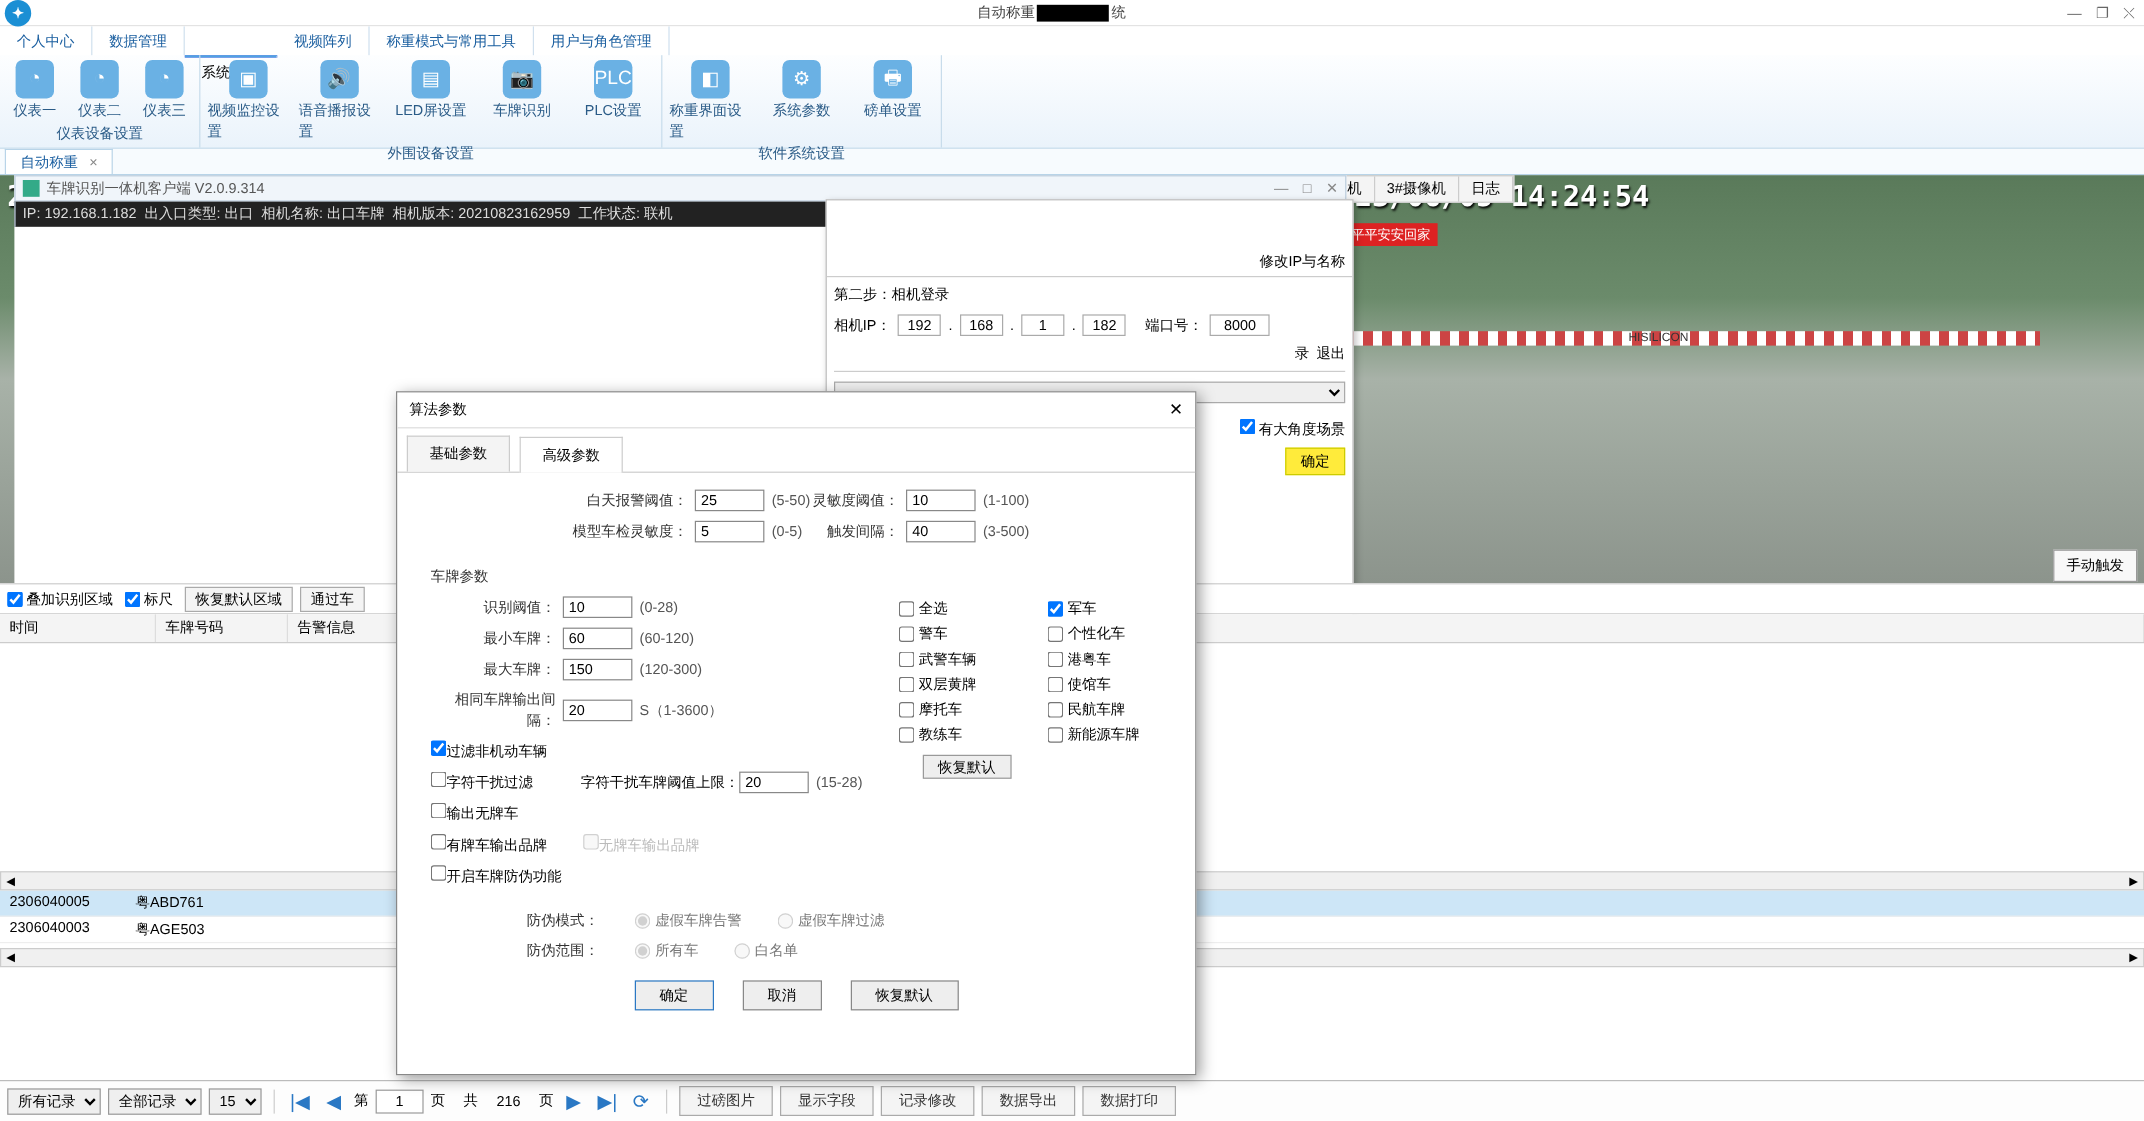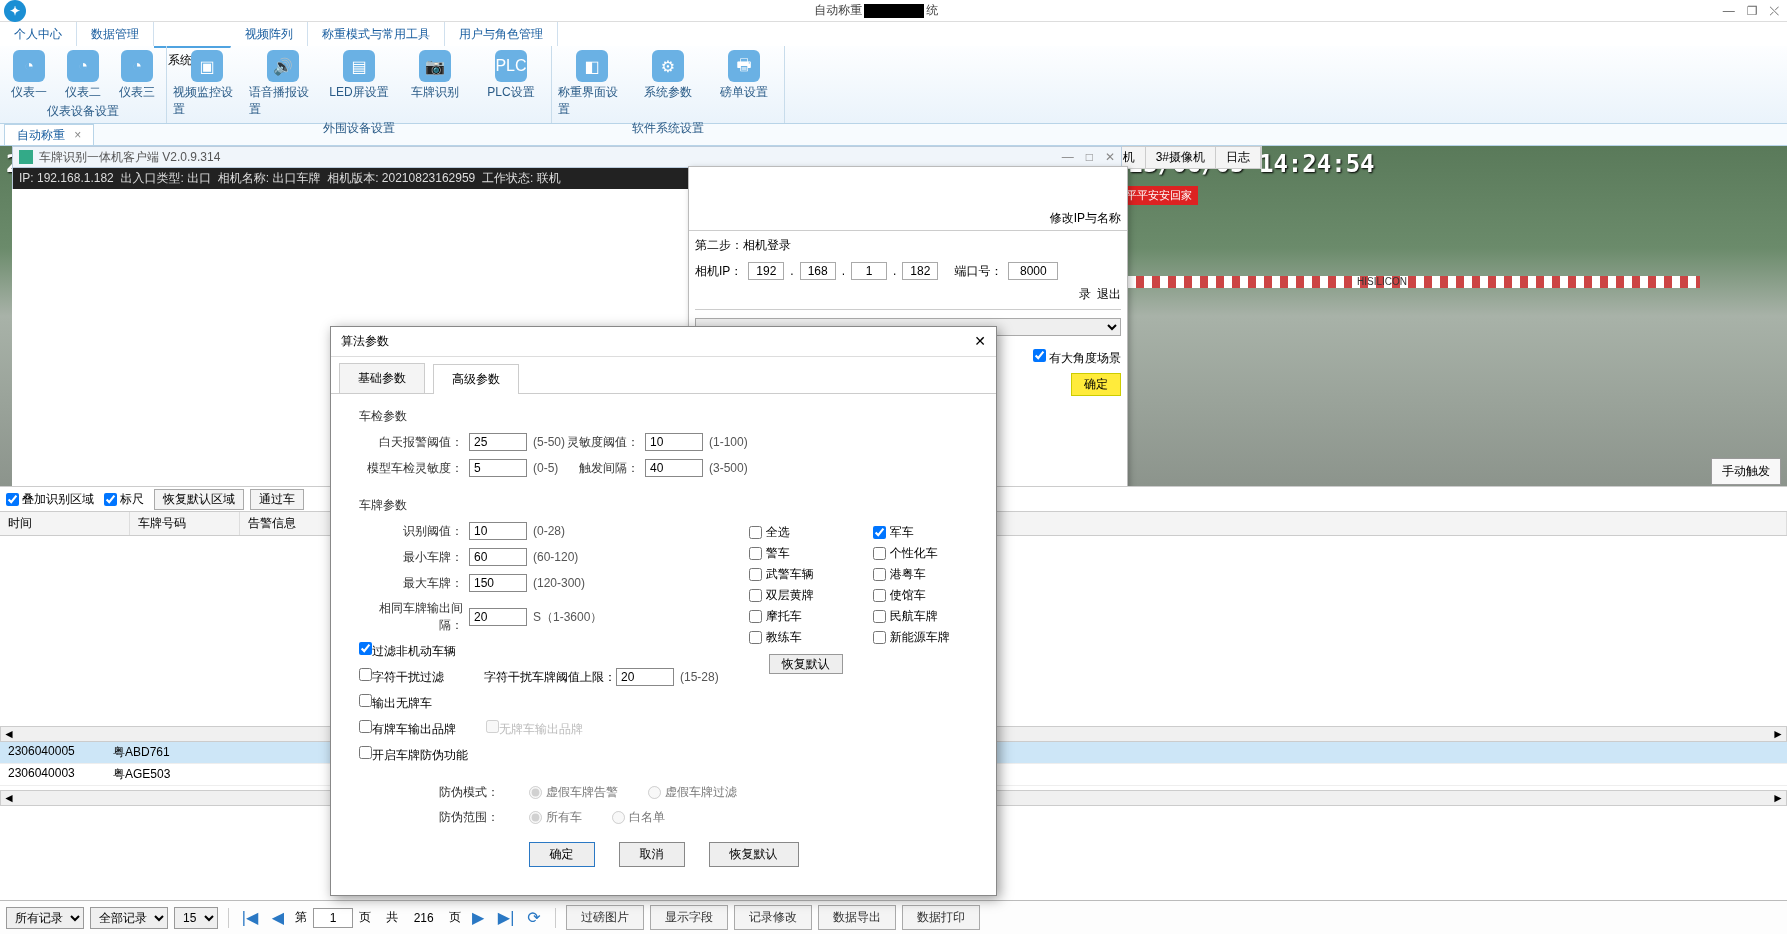--- a/index.html
+++ b/index.html
@@ -306,22 +306,21 @@
     <div class="a-title">
       <span>算法参数</span>
       <span class="x">✕</span>
     </div>
     <div class="tabs">
       <div>基础参数</div>
       <div class="active">高级参数</div>
     </div>
     <div class="body">
       <div class="sec">
-        <div class="st">车检参数</div>
-        <div style="display:flex; ">
+        <div style="display:flex; justify-content:center;">
           <div>
             <div class="frow">
                 <span class="lbl">白天报警阈值：</span>
                 <input type="text" value="25" style="">
                 <span class="hint">(5-50)</span>
               </div>
             <div class="frow">
                 <span class="lbl">模型车检灵敏度：</span>
                 <input type="text" value="5" style="">
                 <span class="hint">(0-5)</span>

